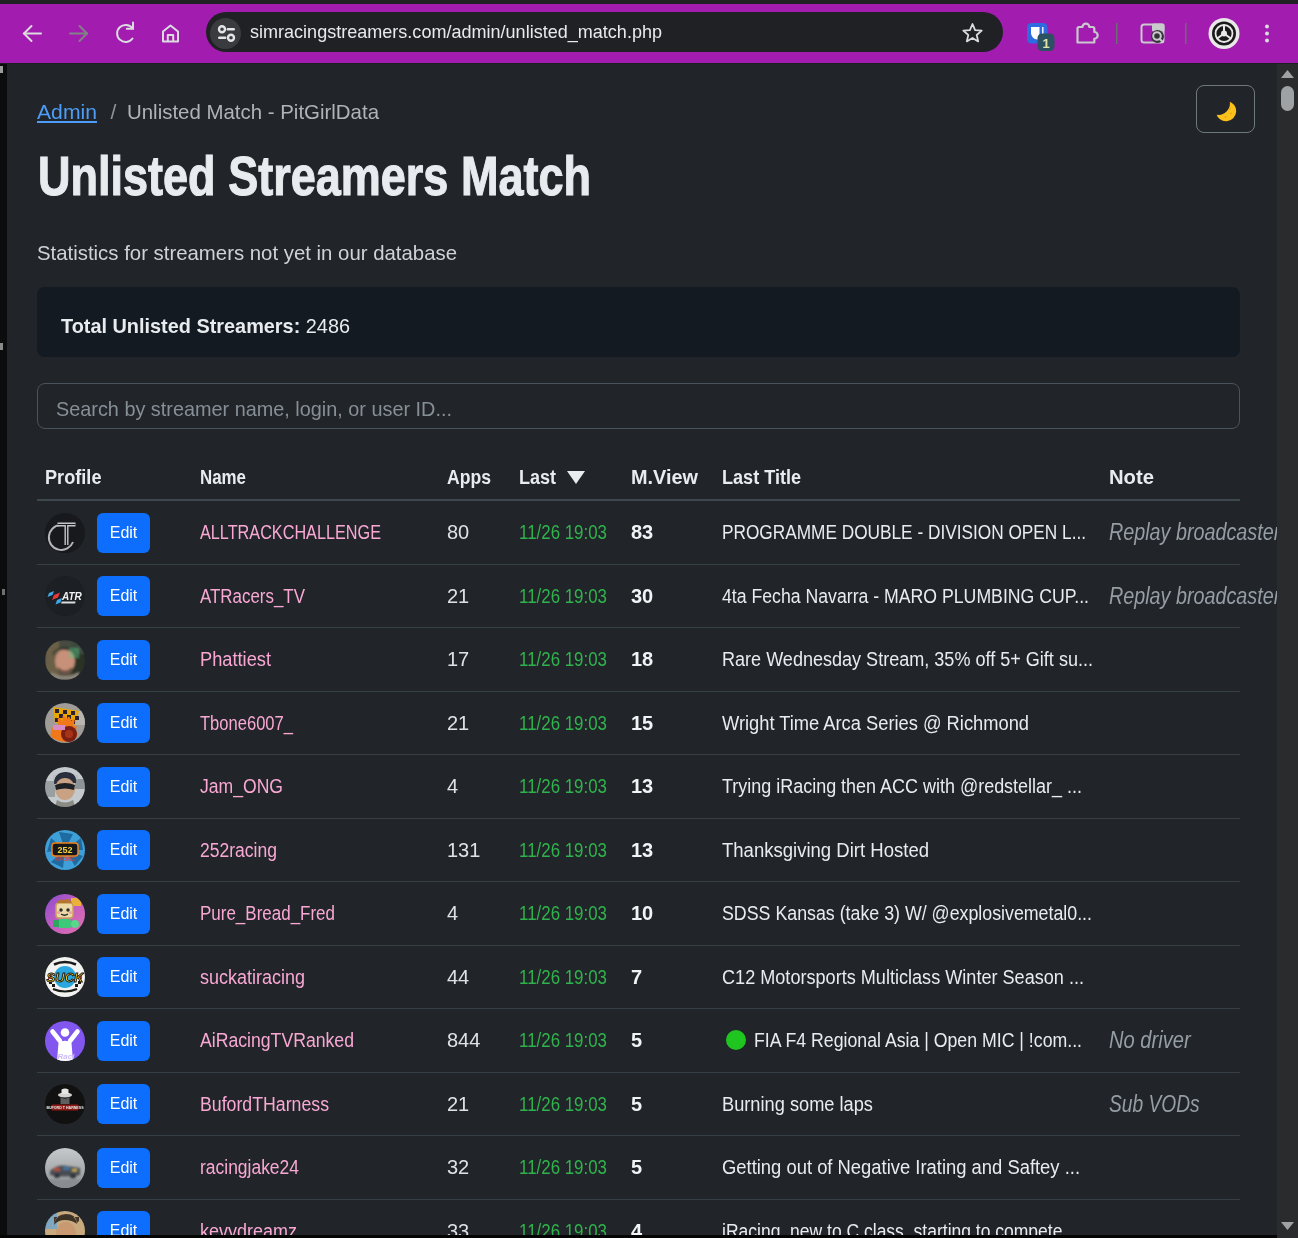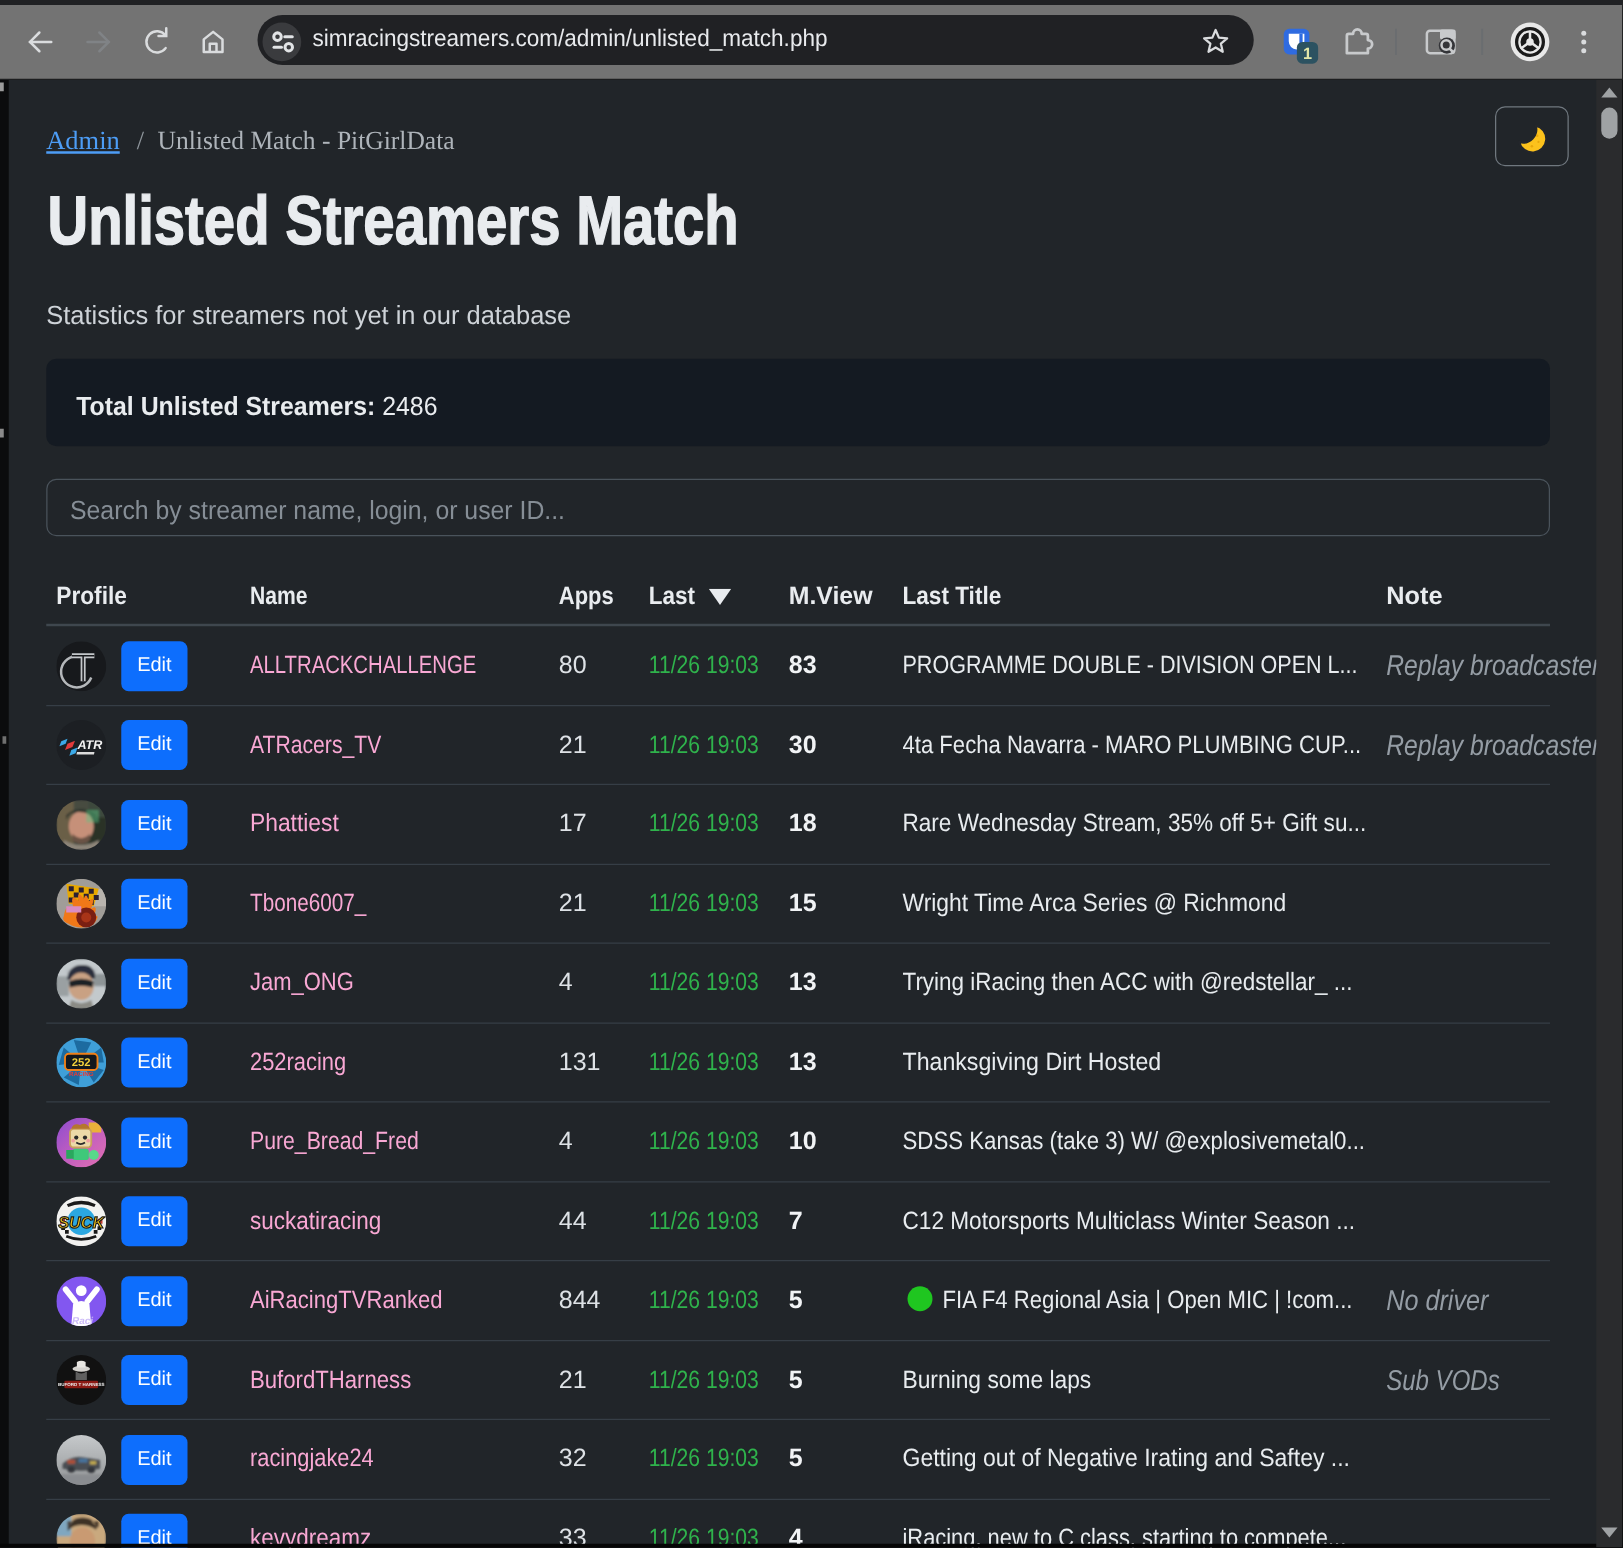--- a/index.html
+++ b/index.html
@@ -1,36 +1,36 @@
 <!DOCTYPE html>
 <html><head>
 <meta charset="utf-8">
 <style>
   * { margin:0; padding:0; box-sizing:border-box; }
   html,body { width:1298px; height:1238px; overflow:hidden; background:#000; }
   body { font-family:"Liberation Sans", sans-serif; position:relative; }
   .fit { display:inline-block; transform-origin:0 50%; white-space:nowrap; }
 
   
-  .chrome { position:absolute; left:0; top:0; width:1298px; height:64px; background:#737373; }
+  .chrome { position:absolute; left:0; top:0; width:1298px; height:64px; background:#a21caf; }
   .chrome .topstrip { position:absolute; left:0; top:0; width:1298px; height:4px; background:#202124; }
   .chrome .botline { position:absolute; left:0; bottom:0; width:1298px; height:1px; background:#1c1d1f; }
   .omnibox { position:absolute; left:206px; top:12px; width:797px; height:40px; border-radius:20px; background:#202124; }
   .tunecirc { position:absolute; left:210px; top:18px; width:31px; height:31px; border-radius:50%; background:#3a3b3e; }
   .urltext { position:absolute; left:250px; top:21.3px; font-size:19px; color:#e8eaed; white-space:nowrap; }
 
   
   .page { position:absolute; left:0; top:64px; width:1298px; height:1174px; background:#212529; overflow:hidden; }
   .leftstrip { position:absolute; left:0; top:0; width:7px; height:1174px; background:#0b0c0d; }
   .bottomstrip { position:absolute; left:0; top:1171px; width:1298px; height:3px; background:#050505; }
 
   .sbar { position:absolute; left:1277px; top:0; width:21px; height:1174px; background:#2a2b2d; }
   .sthumb { position:absolute; left:4px; top:22px; width:13px; height:25px; border-radius:7px; background:#9fa2a4; }
 
-  .crumb { position:absolute; left:37px; top:35.8px; font-size:21px; color:#aeb4ba; white-space:nowrap;font-family:Liberation Serif, serif; }
+  .crumb { position:absolute; left:37px; top:35.8px; font-size:21px; color:#aeb4ba; white-space:nowrap; }
   .crumb a { color:#4d9df6; text-decoration:underline; text-decoration-thickness:2px; text-underline-offset:2px; }
   .crumb .sep { color:#8f969c; }
 
   .moonbtn { position:absolute; left:1196px; top:21px; width:59px; height:48px; border:1px solid #70787f; border-radius:8px; }
   .moonbtn svg { position:absolute; left:16px; top:12px; }
 
   h1.title { position:absolute; left:38px; top:80px; font-size:55px; font-weight:bold; color:#e9ecef; white-space:nowrap; -webkit-text-stroke:1.1px #e9ecef; }
   .subtitle { position:absolute; left:37px; top:176.8px; font-size:21px; color:#ced3d8; white-space:nowrap; }
 
   .panel { position:absolute; left:37px; top:223px; width:1203px; height:70px; background:#141a22; border-radius:8px; }

